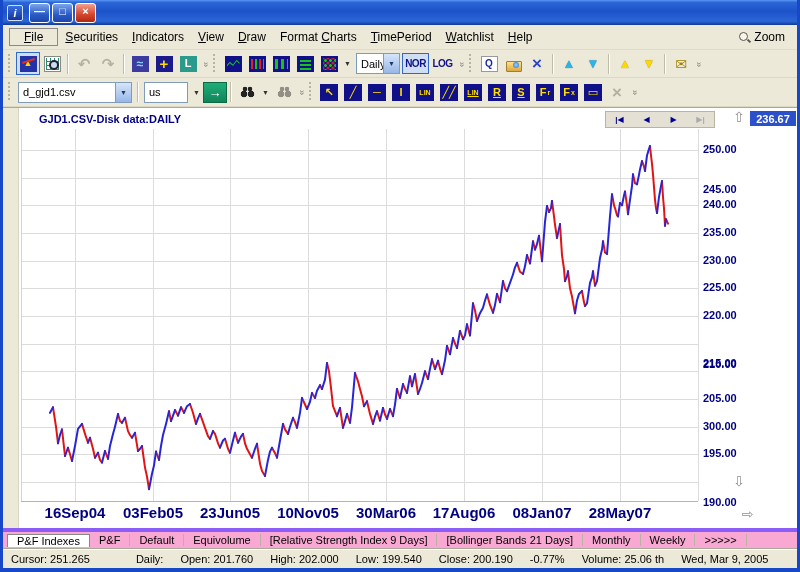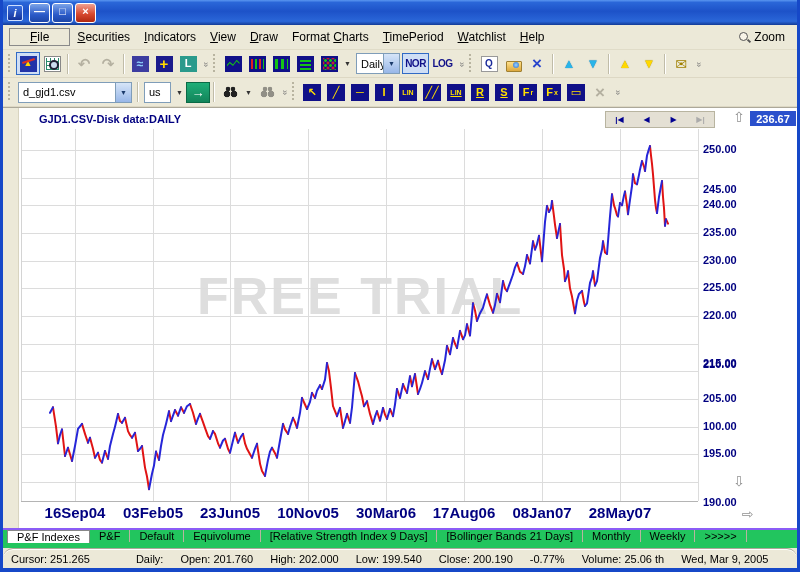--- a/index.html
+++ b/index.html
@@ -15,21 +15,21 @@
   .title-text{color:#fff;font-size:12px;font-weight:bold;text-shadow:1px 1px 1px #0a2a6a;white-space:nowrap;overflow:hidden;flex:1;}
   .winbtn{width:21px;height:20px;margin-left:2px;border:1px solid #fff;border-radius:3px;color:#fff;
     font-size:11px;font-weight:bold;display:flex;align-items:center;justify-content:center;
     background:linear-gradient(#7ba4e8,#2a5ac8 60%,#1d46a8);padding:0;line-height:1;}
   .winbtn.close{background:linear-gradient(#f0a090,#d84a30 55%,#b02810);}
   .winbtn .g{transform:translateY(-1px);}
   
   .menubar{height:25px;flex:0 0 25px;background:#ece9d8;display:flex;align-items:center;padding:0 6px;border-bottom:1px solid #e0dcc8;}
   .menu-item{font-size:12px;color:#000;padding:2px 7px;white-space:nowrap;}
   .menu-item u{text-decoration:underline;}
-  .menu-item.focused{border:1px solid #8a8a8a;padding:1px 20px;}
+  .menu-item.focused{border:1px solid #8a8a8a;padding:1px 14px;}
   .menu-spacer{flex:1;}
   .zoom-ctl{display:flex;align-items:center;font-size:12px;padding-right:6px;}
   .mag{width:13px;height:13px;position:relative;display:inline-block;margin-right:3px;}
   .mag::before{content:"";position:absolute;left:1px;top:1px;width:7px;height:7px;border:1.5px solid #555;border-radius:50%;background:#f8f4e8;}
   .mag::after{content:"";position:absolute;left:9px;top:9px;width:4px;height:2px;background:#555;transform:rotate(45deg);}
   
   .toolbar{background:#ece9d8;display:flex;align-items:center;padding:2px 4px;border-bottom:1px solid #ddd8c4;}
   .toolbar.r1{height:28px;flex:0 0 28px;}
   .toolbar.r2{height:29px;flex:0 0 29px;}
   .grip{width:5px;height:20px;margin:0 3px 0 1px;background:repeating-linear-gradient(180deg,#b8b4a0 0 2px,transparent 2px 4px);background-size:2px 100%;background-repeat:repeat-y;}
@@ -86,27 +86,27 @@
   .nav-b{flex:1;border:none;background:transparent;color:#000090;font-size:8px;font-weight:bold;padding:0;display:flex;align-items:center;justify-content:center;}
   .nav-b.dis{color:#aaa;}
   .ptr{position:absolute;color:#909090;font-size:14px;z-index:5;line-height:1;}
   .price-box{position:absolute;left:731px;top:3px;width:46px;height:15px;background:#2a50cc;color:#fff;
     font-size:11px;font-weight:bold;display:flex;align-items:center;justify-content:center;z-index:5;}
   .watermark{position:absolute;left:178px;top:158px;font-size:52px;font-weight:bold;color:#dedede;letter-spacing:2px;z-index:1;white-space:nowrap;}
   .ylab{position:absolute;left:684px;width:60px;font-size:11px;font-weight:bold;color:#000080;z-index:4;}
   .xlab{position:absolute;top:396px;width:64px;text-align:center;font-size:15px;font-weight:bold;color:#000080;z-index:4;}
   svg.plot{position:absolute;left:0;top:0;z-index:2;}
   
-  .tabbar{flex:0 0 20px;height:20px;background:#22c55e;border-top:2px solid #8b5cf6;display:flex;align-items:flex-start;font-size:11px;}
+  .tabbar{flex:0 0 20px;height:20px;background:#f9a8d4;border-top:4px solid #8b5cf6;display:flex;align-items:center;font-size:11px;}
   .tab-sliver{width:4px;background:#f8f6ee;border-right:1px solid #c8c4b0;}
   .tab{display:flex;align-items:center;padding:0 9px;border-right:1px solid #b8b4a0;color:#000;white-space:nowrap;}
   .tab.active{background:#fff;border:1px solid #888;border-bottom:none;font-weight:normal;}
   
   .statusbar{flex:0 0 20px;height:20px;background:#ece9d8;border-top:1px solid #aca899;box-shadow:inset 0 1px 0 #fff;
-    display:flex;align-items:center;font-size:11px;color:#000;padding:0 8px;white-space:nowrap;border-radius:10px;}
+    display:flex;align-items:center;font-size:11px;color:#000;padding:0 8px;white-space:nowrap;}
   .statusbar span{margin-right:17px;}
   .statusbar span:first-child{margin-right:46px;}
 </style>
 </head>
 <body>
 
 <div class="window">
 
   <div class="titlebar">
     <div class="app-icon">i</div>
@@ -226,21 +226,21 @@
         <span>»</span>
       </div>
     </div>
   <div class="toolbar r2" id="toolbar2">
       <div class="grip"></div>
       <div class="combo" style="width: 114px;">
         <span class="cval">d_gjd1.csv</span>
         <span class="carr">▼</span>
       </div>
       <div class="tsep"></div>
-      <div class="combo" style="width: 27px;">
+      <div class="combo" style="width: 44px;">
         <span class="cval">us</span>
       </div>
       <button class="caret-btn">▼</button>
       <button class="tb-btn go">→</button>
       <div class="tsep"></div>
       <button class="tb-btn">
         <span class="ic ic-binoc"></span>
       </button>
       <button class="caret-btn">▼</button>
       <button class="tb-btn" disabled="">
@@ -299,21 +299,20 @@
     <div class="chart-area" id="chart-area">
       <div class="chart-title">GJD1.CSV-Disk data:DAILY</div>
       <div class="nav-track">
         <button class="nav-b">|◀</button>
         <button class="nav-b">◀</button>
         <button class="nav-b">▶</button>
         <button class="nav-b dis">▶|</button>
       </div>
       <div class="ptr" style="left:714px;top:2px;">⇧</div>
       <div class="price-box">236.67</div>
-      <div class="watermark">FREE TRIAL</div>
       <div class="ptr" style="left:714px;top:366px;">⇩</div>
       <div class="ptr" style="left:723px;top:399px;">⇨</div>
     <svg class="plot" width="778" height="421" viewBox="0 0 778 421">
           <line x1="2" y1="42.5" x2="679" y2="42.5" stroke="#dcdcdc" stroke-width="1" shape-rendering="crispEdges"></line>
           <line x1="2" y1="70.5" x2="679" y2="70.5" stroke="#dcdcdc" stroke-width="1" shape-rendering="crispEdges"></line>
           <line x1="2" y1="97.5" x2="679" y2="97.5" stroke="#dcdcdc" stroke-width="1" shape-rendering="crispEdges"></line>
           <line x1="2" y1="125.5" x2="679" y2="125.5" stroke="#dcdcdc" stroke-width="1" shape-rendering="crispEdges"></line>
           <line x1="2" y1="153.5" x2="679" y2="153.5" stroke="#dcdcdc" stroke-width="1" shape-rendering="crispEdges"></line>
           <line x1="2" y1="180.5" x2="679" y2="180.5" stroke="#dcdcdc" stroke-width="1" shape-rendering="crispEdges"></line>
           <line x1="2" y1="208.5" x2="679" y2="208.5" stroke="#dcdcdc" stroke-width="1" shape-rendering="crispEdges"></line>
@@ -340,21 +339,21 @@
         <div class="ylab" style="top: 35px;">250.00</div>
         <div class="ylab" style="top: 75px;">245.00</div>
         <div class="ylab" style="top: 90.333px;">240.00</div>
         <div class="ylab" style="top: 117.999px;">235.00</div>
         <div class="ylab" style="top: 145.666px;">230.00</div>
         <div class="ylab" style="top: 173.332px;">225.00</div>
         <div class="ylab" style="top: 200.999px;">220.00</div>
         <div class="ylab" style="top: 228.665px; margin-top: 20px;">215.00</div>
         <div class="ylab" style="top: 250px;">210.00</div>
         <div class="ylab" style="top: 283.998px;">205.00</div>
-        <div class="ylab" style="top: 311.665px;">100.00</div>
+        <div class="ylab" style="top: 311.665px;">300.00</div>
         <div class="ylab" style="top: 339.332px;">195.00</div>
         <div class="ylab" style="top: 388px;">190.00</div>
         <div class="xlab" style="left: 24px;">16Sep04</div>
         <div class="xlab" style="left: 102px;">03Feb05</div>
         <div class="xlab" style="left: 179px;">23Jun05</div>
         <div class="xlab" style="left: 257px;">10Nov05</div>
         <div class="xlab" style="left: 335px;">30Mar06</div>
         <div class="xlab" style="left: 413px;">17Aug06</div>
         <div class="xlab" style="left: 491px;">08Jan07</div>
         <div class="xlab" style="left: 569px;">28May07</div>

